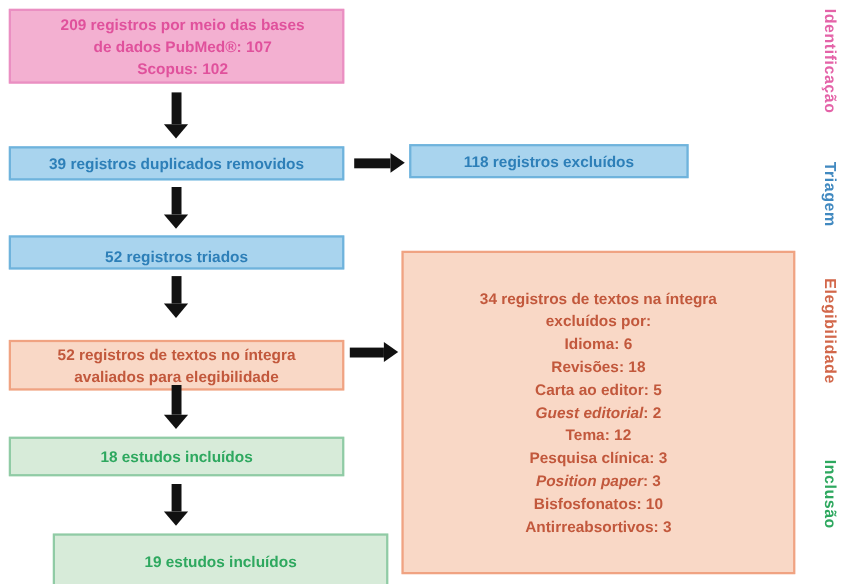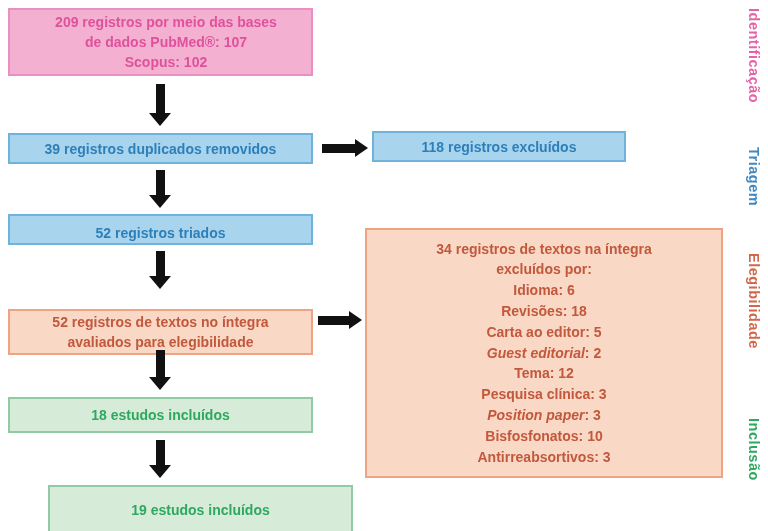--- a/index.html
+++ b/index.html
@@ -83,21 +83,21 @@
   <div class="box orange" style="left:8px;top:296px;width:305px;height:46px;margin-top:13px;">
     <div class="line">52 registros de textos no íntegra</div>
     <div class="line">avaliados para elegibilidade</div>
   </div>
 
   <div class="arrow-right" style="left:318px;top:311px;">
     <div class="stem" style="width:31px;"></div>
     <div class="head"></div>
   </div>
 
-  <div class="box orange" id="box-fulltext-excluded" style="left:365px;top:228px;width:358px;height:250px;">
+  <div class="box orange" id="box-fulltext-excluded" style="left:365px;top:228px;width:358px;height:294px;">
     <div class="line">34 registros de textos na íntegra</div>
     <div class="line">excluídos por:</div>
     <div class="line"><span class="it"></span><span>Idioma: 6</span></div>
     <div class="line"><span class="it"></span><span>Revisões: 18</span></div>
     <div class="line"><span class="it"></span><span>Carta ao editor: 5</span></div>
     <div class="line"><span class="it">Guest editorial</span><span>: 2</span></div>
     <div class="line"><span class="it"></span><span>Tema: 12</span></div>
     <div class="line"><span class="it"></span><span>Pesquisa clínica: 3</span></div>
     <div class="line"><span class="it">Position paper</span><span>: 3</span></div>
     <div class="line"><span class="it"></span><span>Bisfosfonatos: 10</span></div>

